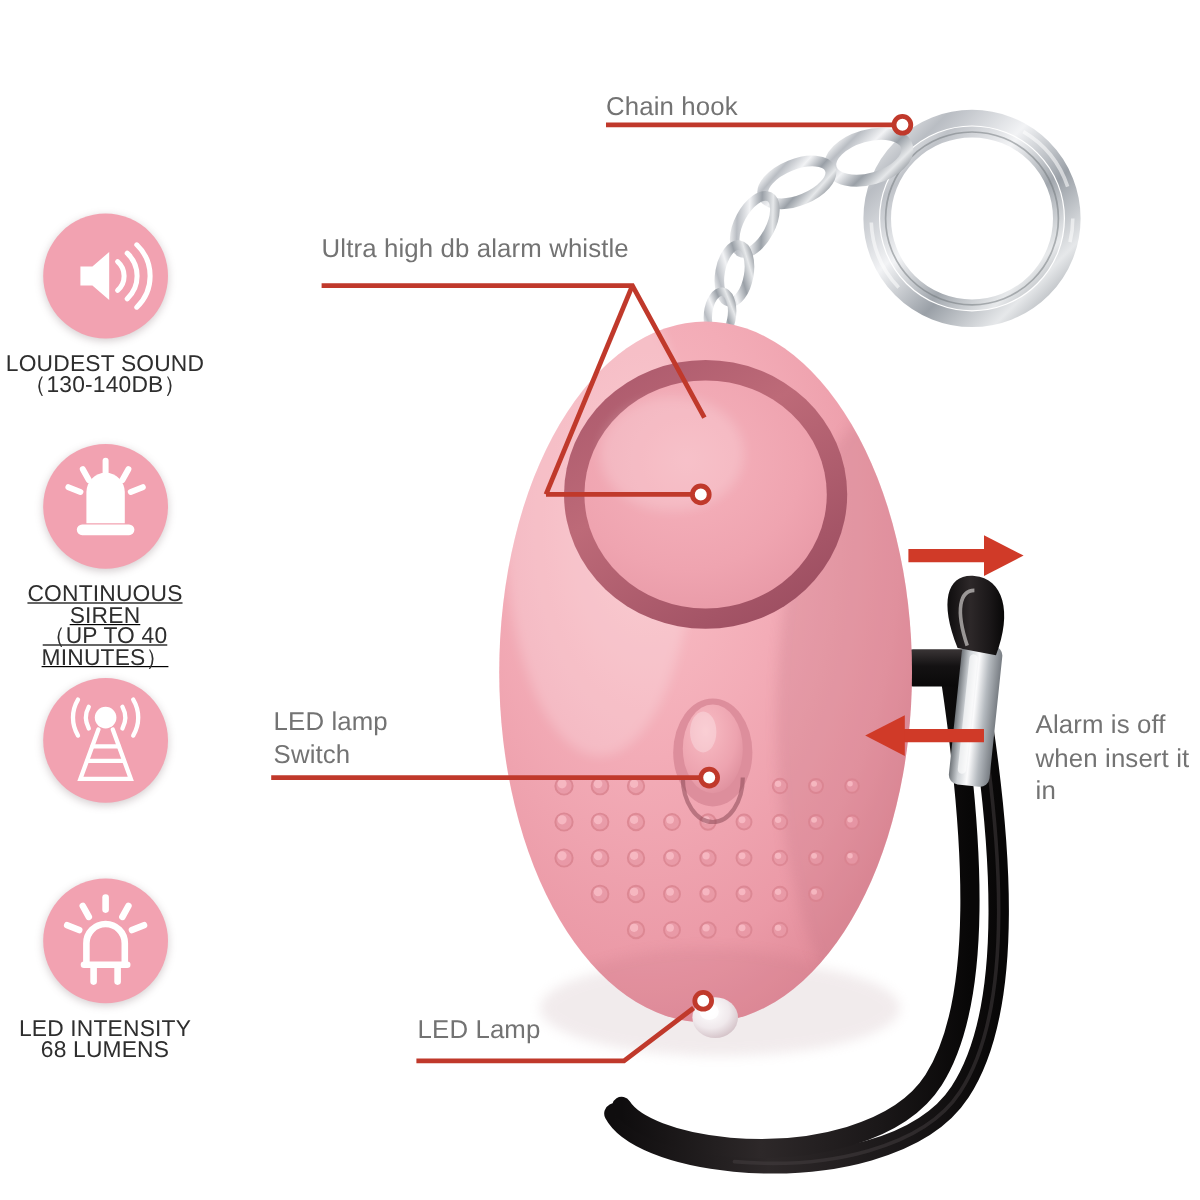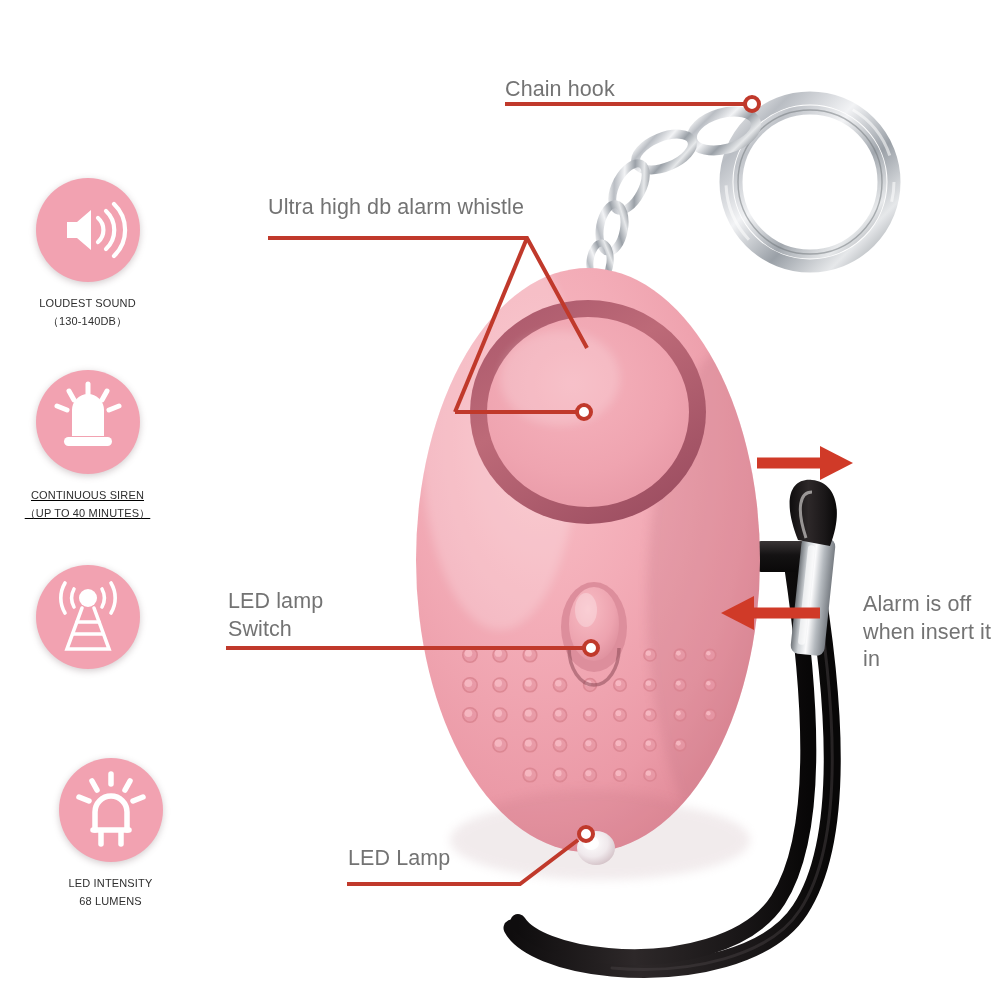--- a/index.html
+++ b/index.html
@@ -15,21 +15,21 @@
   .feature { position: absolute; left: 0; width: 175px; text-align: center; }
   .feature-circle {
     width: 104px; height: 104px; border-radius: 50%;
     margin: 0 auto;
     background: #f2a2b1;
     box-shadow: 0 2px 7px rgba(120,100,105,0.33);
     position: relative;
   }
   .feature-caption {
     margin-top: 13px;
-    font-size: 11px;
+    font-size: 19px;
     line-height: 17.5px;
     color: #2e2e2e;
     letter-spacing: 0.15px;
     white-space: pre-line;
   }
   .feature-circle svg { position: absolute; left: 0; top: 0; }
 
   
   .anno {
     position: absolute;
@@ -97,21 +97,21 @@
           <path d="M66 24 a19 19 0 0 1 0 18"></path>
           <path d="M75 18 a29 29 0 0 1 0 30"></path>
           <path d="M46 43 L31 84 h42 L58 43"></path>
           <line x1="41" y1="57" x2="63" y2="57"></line>
           <line x1="37" y1="69" x2="67" y2="69"></line>
         </g>
       </svg>
     </div>
   </div>
 
-  <div class="feature" style="top:758px;margin-left:23px;">
+  <div class="feature" style="top:732px;">
     <div class="feature-circle">
       <svg width="104" height="104" viewBox="0 0 104 104">
         <g fill="none" stroke="#ffffff" stroke-width="5.5" stroke-linecap="round">
           <path d="M36 72 v-18 a16 16 0 0 1 32 0 v18"></path>
           <line x1="34" y1="72" x2="70" y2="72"></line>
           <line x1="42" y1="74" x2="42" y2="86"></line>
           <line x1="62" y1="74" x2="62" y2="86"></line>
           <line x1="52" y1="16" x2="52" y2="26"></line>
           <line x1="33" y1="23" x2="38" y2="32"></line>
           <line x1="71" y1="23" x2="66" y2="32"></line>

